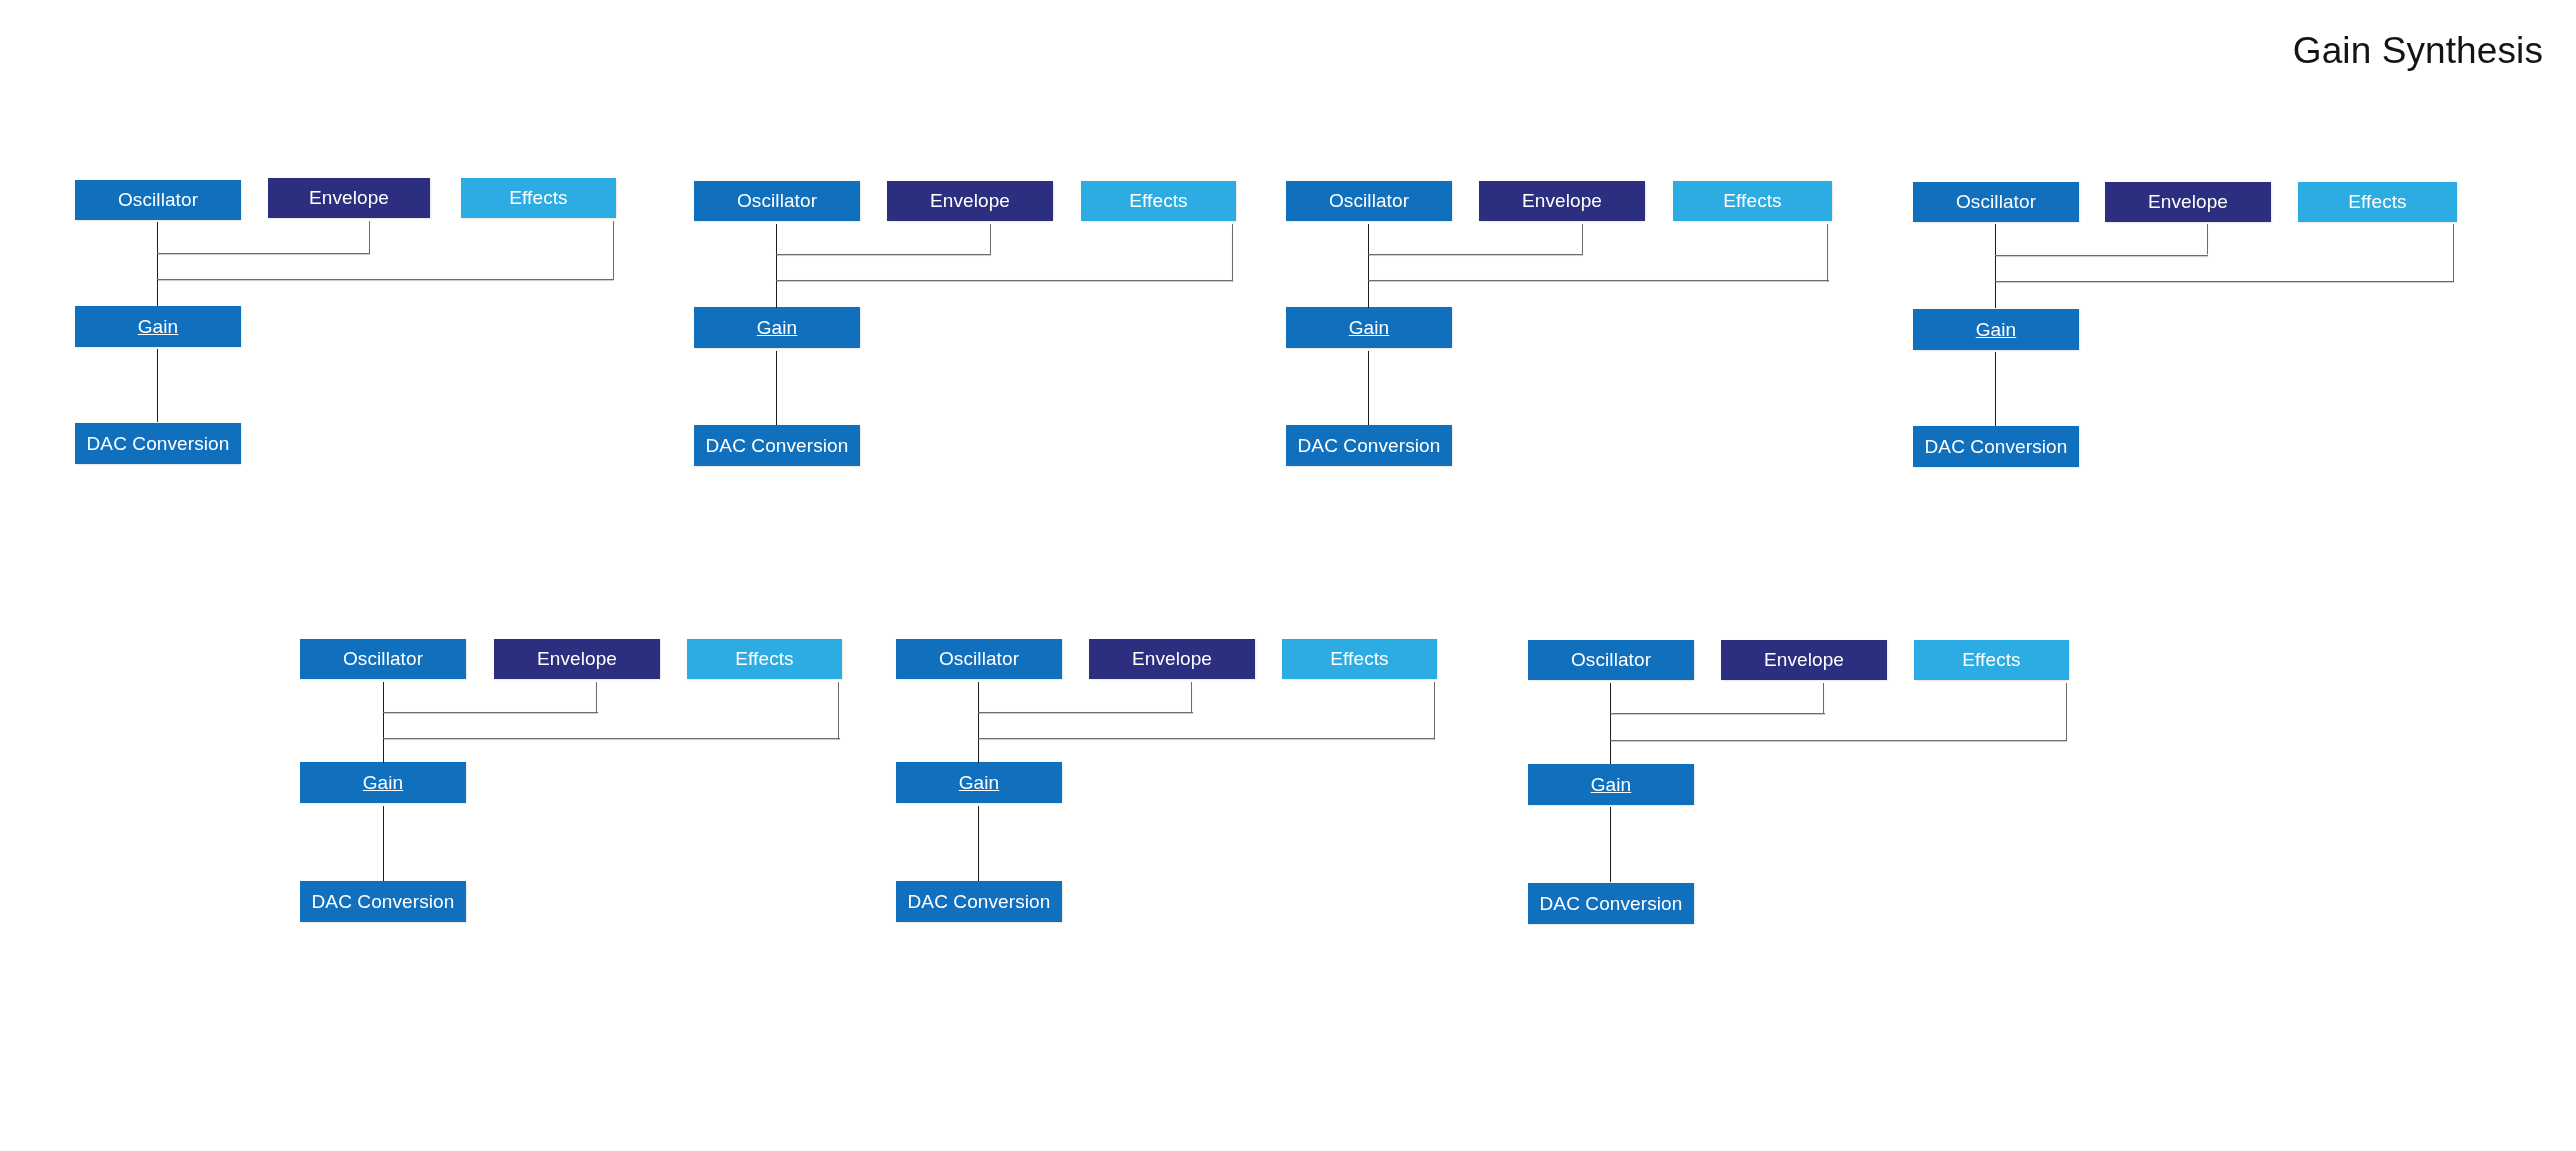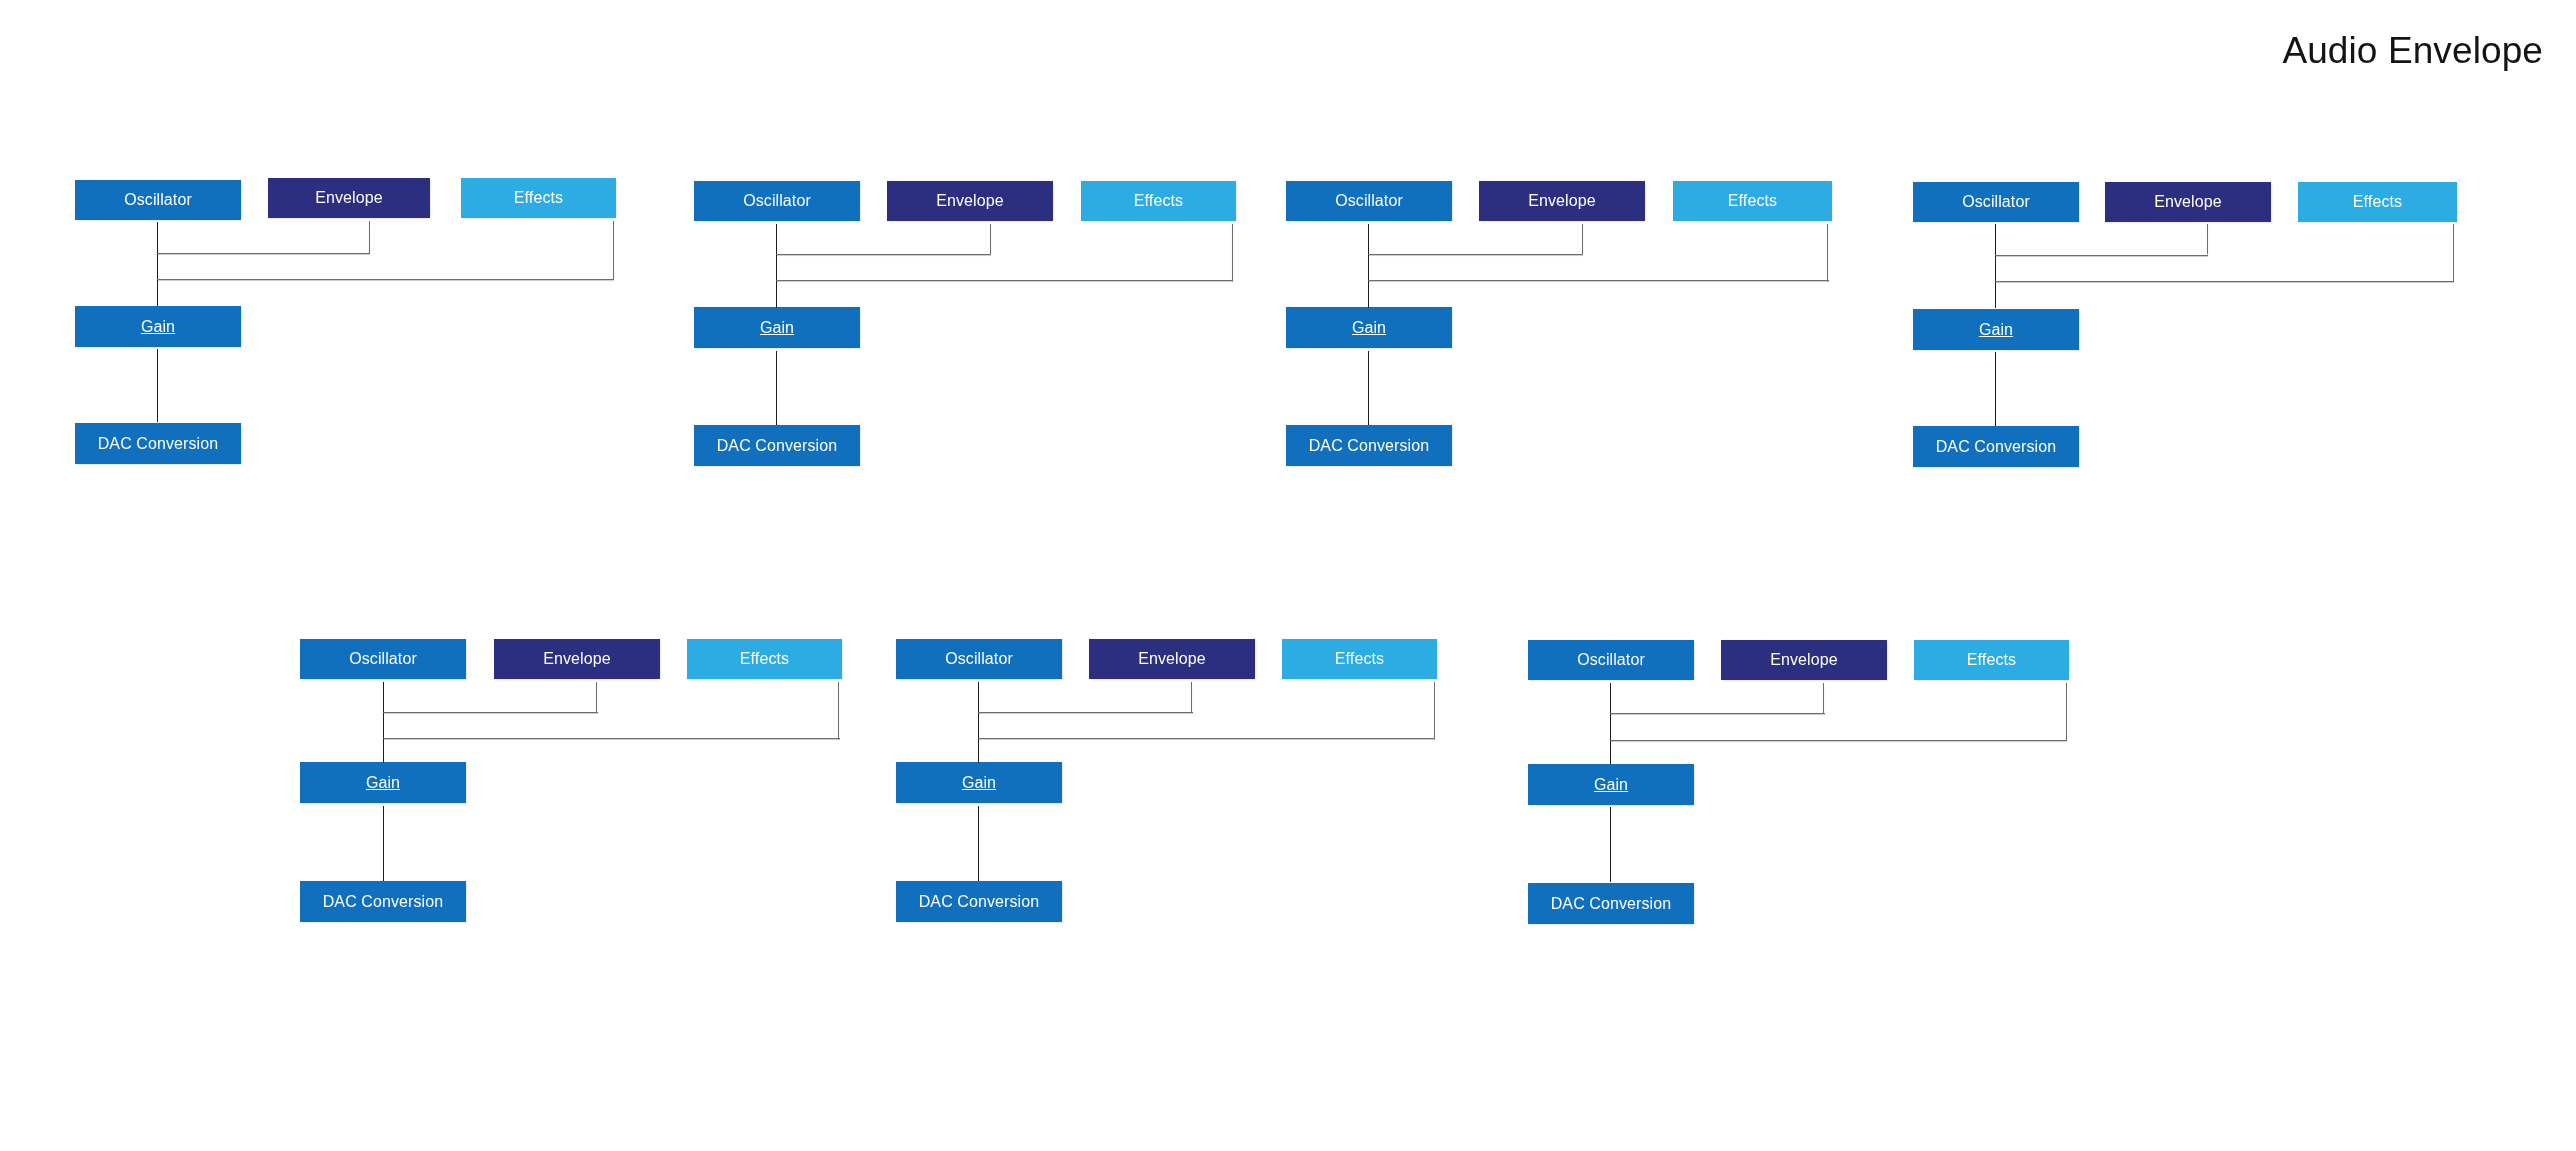--- a/index.html
+++ b/index.html
@@ -26,21 +26,21 @@
 
   .dg{position:absolute;}
 
   .node{
     position:absolute;
     box-sizing:border-box;
     display:flex;
     align-items:center;
     justify-content:center;
     color:#ffffff;
-    font-size:16px;
+    font-size:19px;
     font-weight:400;
     letter-spacing:0.1px;
     white-space:nowrap;
     box-shadow:1.4px 1.4px 2.1px rgba(0,0,0,0.22);
   }
   .node.osc   { background:#1070BE; }
   .node.env   { background:#2C2E7F; }
   .node.fx    { background:#2DACE3; }
   .node.gain  { background:#1070BE;text-decoration:underline; }
   .node.dac   { background:#1070BE; }
@@ -48,21 +48,21 @@
   .ln{position:absolute;background:#4a4a4a;}
   .ln.v{width:1.4px;}
   .ln.h{height:1.4px;}
   .ln.soft{background:#6d6d6d;box-shadow:0 0.7px 0.7px rgba(0,0,0,0.28);}
   .ln.thin{background:#1d1d1d;width:1.4px;}
 </style>
 </head>
 <body>
 
 <div id="canvas">
-  <div class="page-title">Audio Envelope</div>
+  <div class="page-title">Gain Synthesis</div>
   <div id="diagrams-layer">
       <div class="dg" style="left: 0px; top: 0px;">
         <div class="node osc" style="left: 75px; top: 180px; width: 166px; height: 40px; background: rgb(16, 112, 190);">Oscillator</div>
         <div class="node env" style="left: 268px; top: 178px; width: 162px; height: 40px; background: rgb(44, 46, 127);">Envelope</div>
         <div class="node fx" style="left: 461px; top: 178px; width: 155px; height: 40px; background: rgb(45, 172, 227);">Effects</div>
         <div class="node gain" style="left: 75px; top: 306px; width: 166px; height: 41px; background: rgb(16, 112, 190);">Gain</div>
         <div class="node dac" style="left: 75px; top: 423px; width: 166px; height: 41px; background: rgb(16, 112, 190);">DAC Conversion</div>
         <div class="ln v thin" style="left: 157px; top: 222px; height: 84px;"></div>
         <div class="ln v soft" style="left: 369px; top: 221px; height: 32px;"></div>
         <div class="ln h soft" style="left: 157px; top: 253px; width: 213px;"></div>

